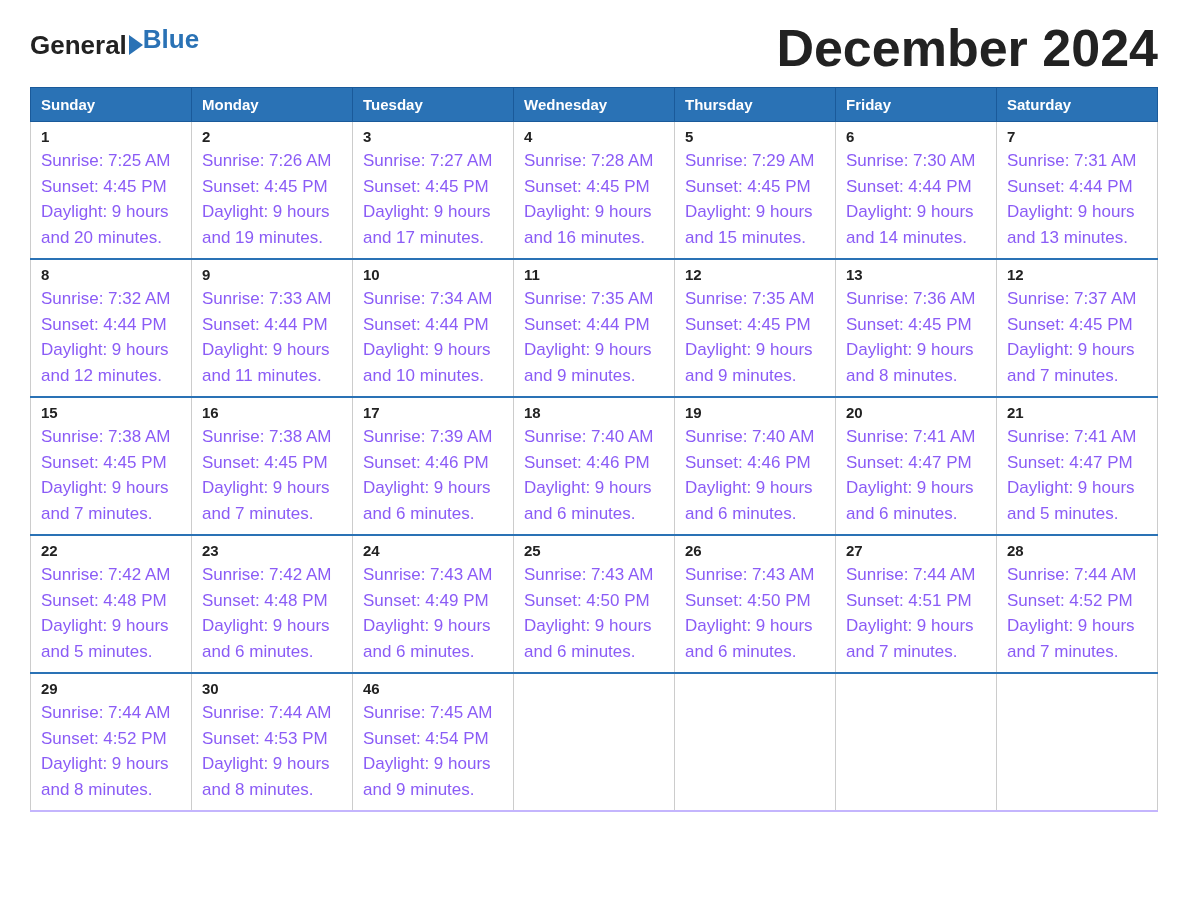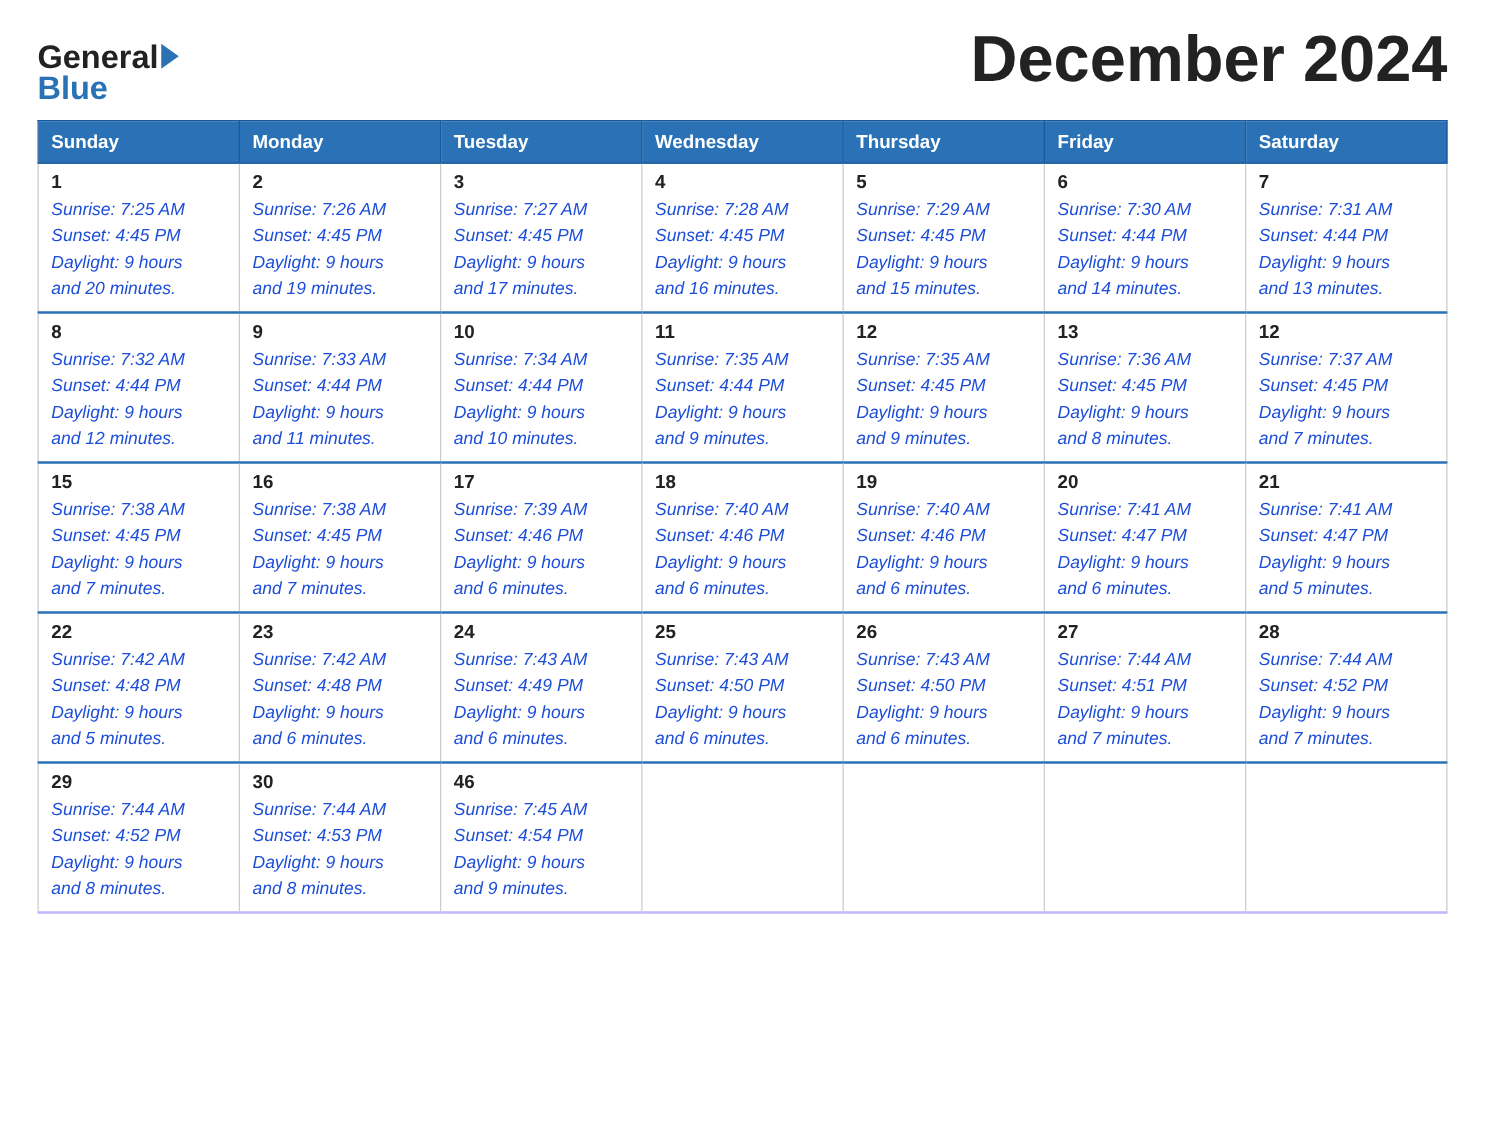--- a/index.html
+++ b/index.html
@@ -11,21 +11,21 @@
       min-height: 918px;
     }
     .header-row {
       display: flex;
       justify-content: space-between;
       align-items: flex-start;
       margin-bottom: 10px;
     }
     .logo {
       display: flex;
-      flex-direction: column;
+      flex-direction: row;
       align-items: flex-start;
       margin-top: 10px;
     }
     .title-block {
       text-align: left;
     }
     .title-block h1 {
       font-size: 52px;
       font-weight: bold;
       color: #222;
@@ -65,24 +65,23 @@
       border-bottom: 2px solid #c4b5fd;
     }
     .day-num {
       font-size: 15px;
       font-weight: bold;
       color: #222;
       display: block;
       margin-bottom: 3px;
     }
     .day-info {
-      font-size: 14px;
-      color: #1d4ed8;
+      font-size: 17px;
+      color: #8b5cf6;
       line-height: 1.5;
-      font-style: italic;
     }
     .empty-cell {
       background: #fff;
     }
     .logo-wrapper {
       display: flex;
       align-items: center;
       gap: 2px;
     }
     .logo-arrow {

